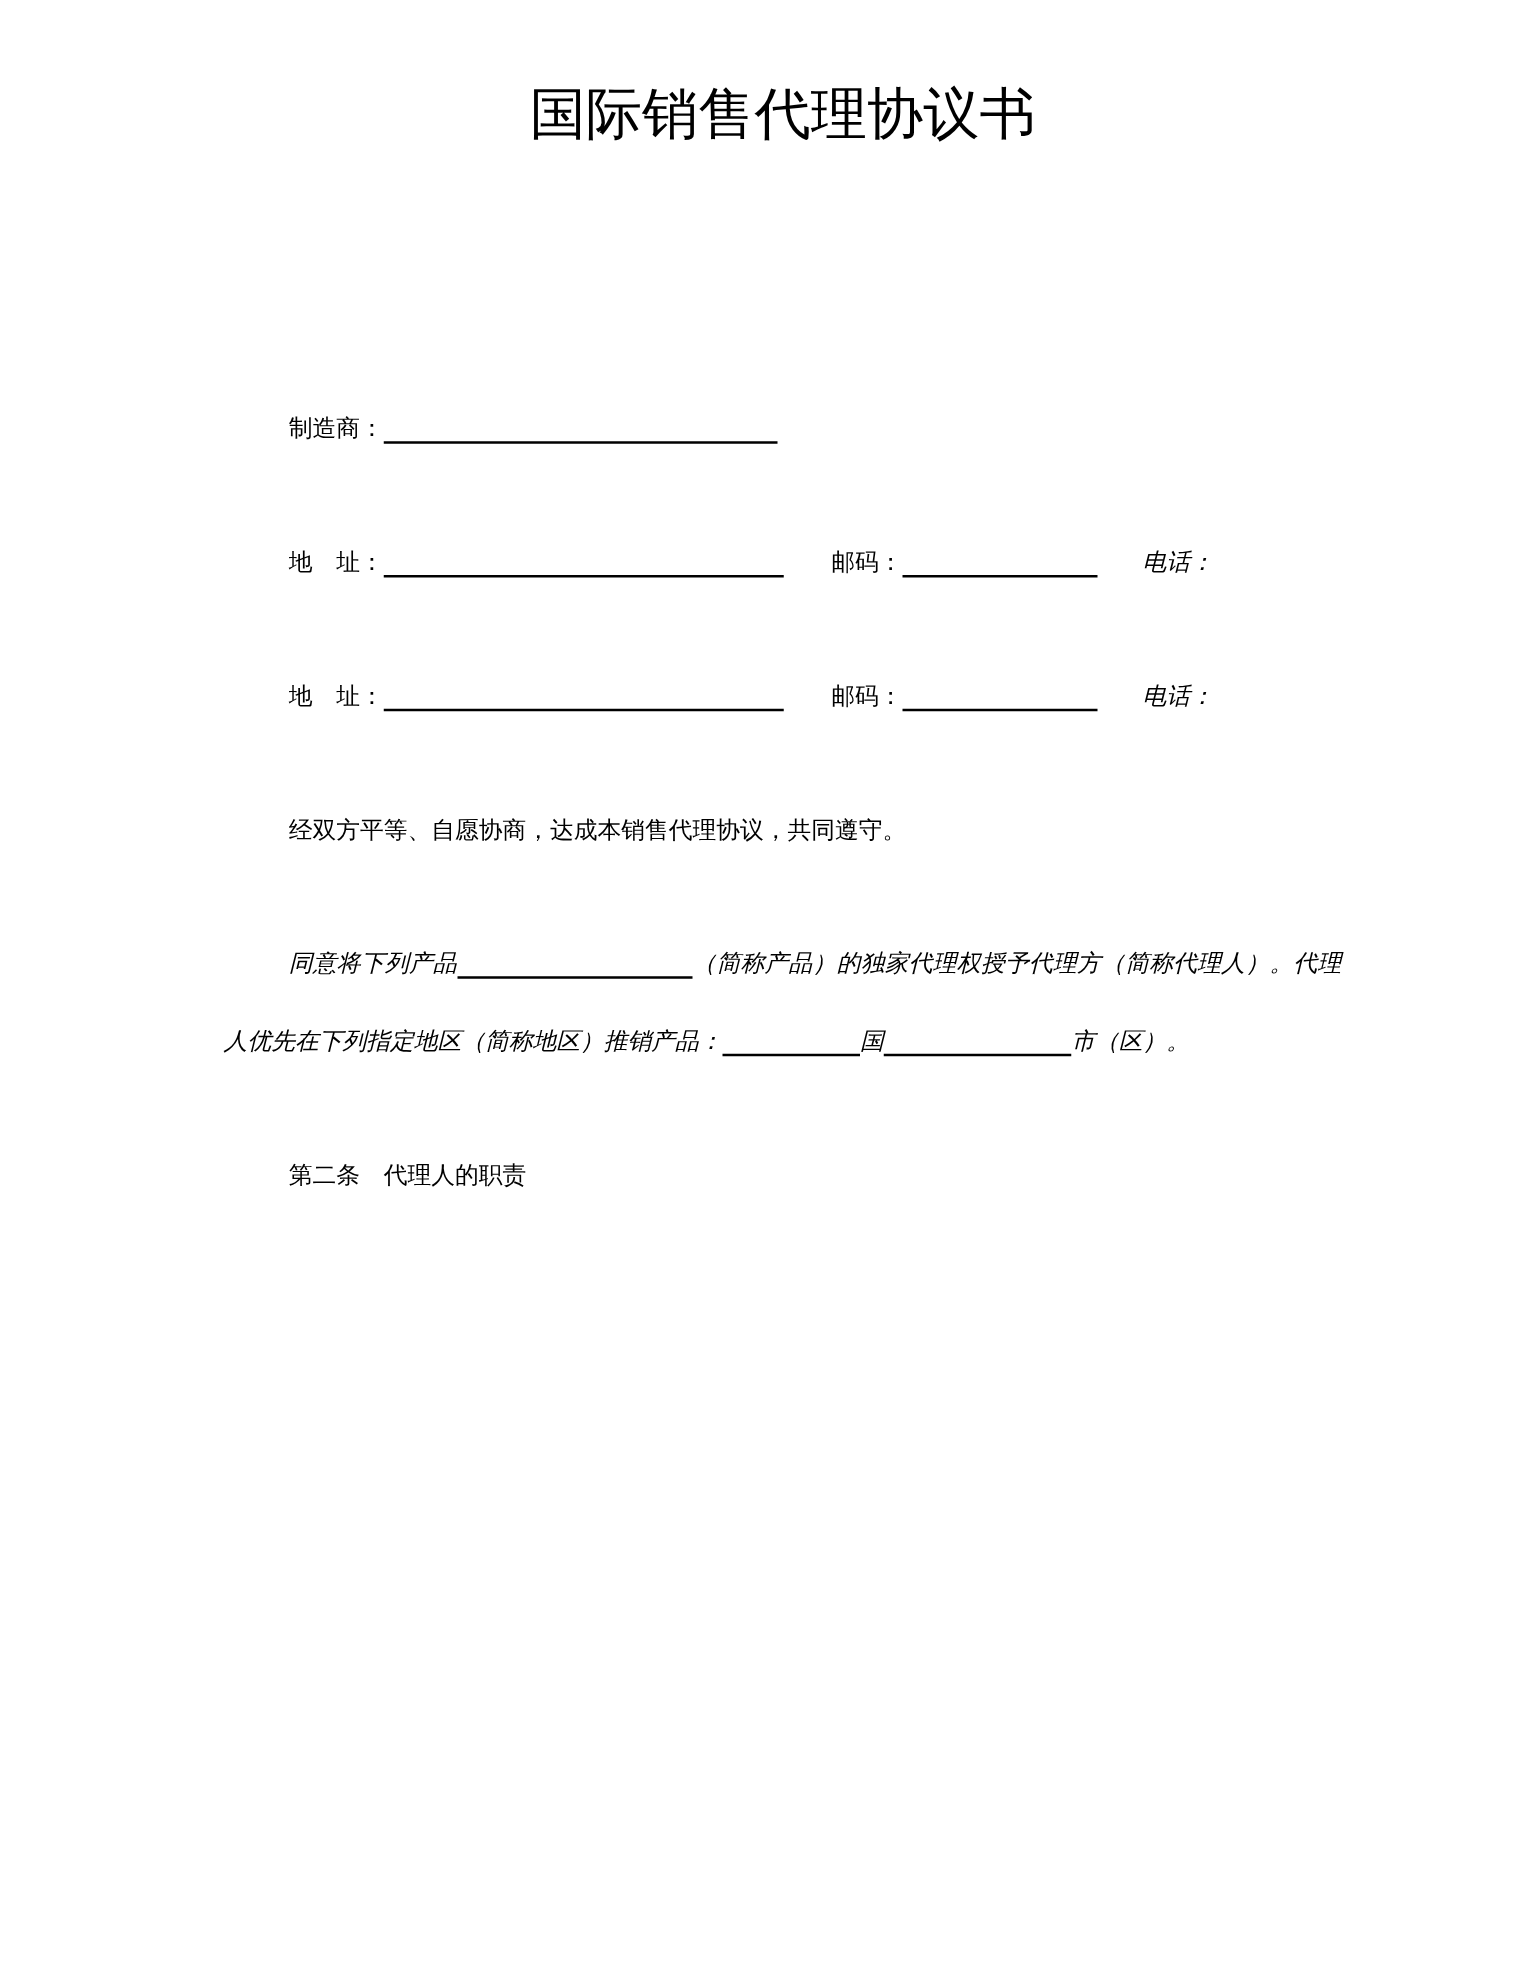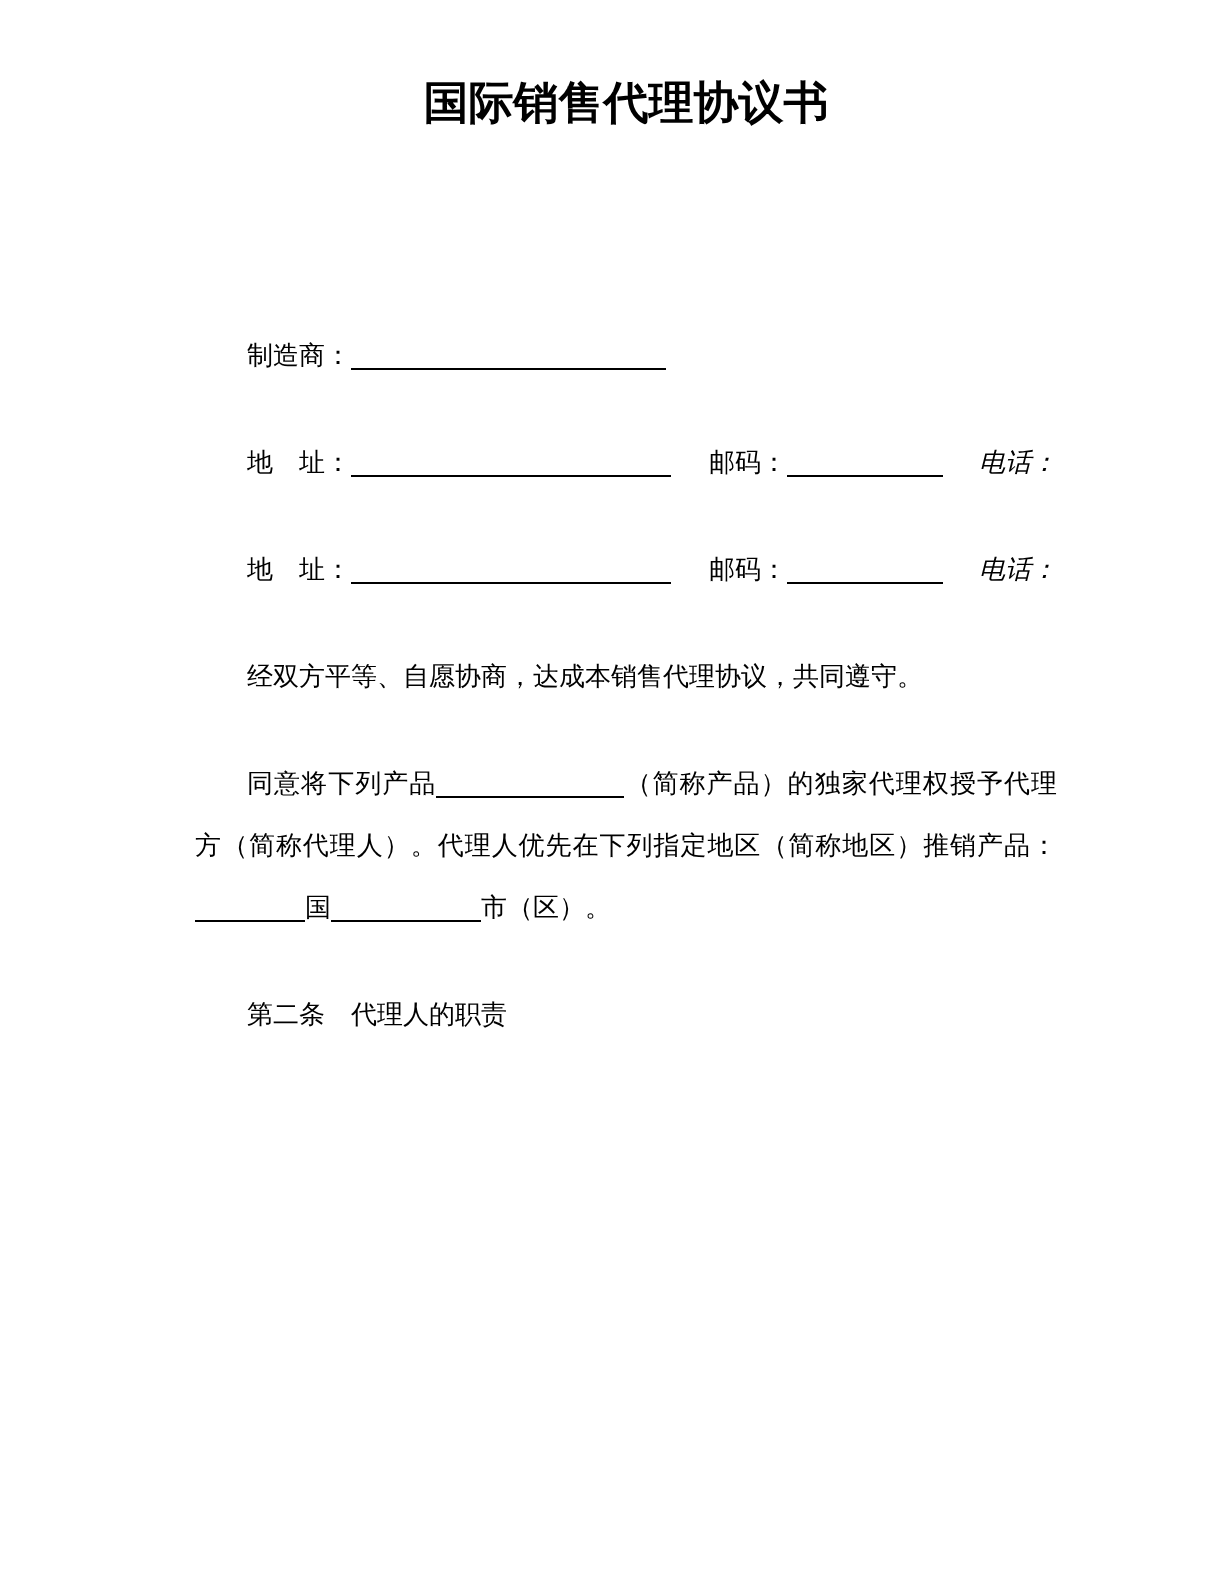--- a/index.html
+++ b/index.html
@@ -16,41 +16,42 @@
     overflow: hidden;
     font-family: "Liberation Serif", "DejaVu Serif", serif;
   }
   .content {
     position: absolute;
     left: 179px;
     right: 151px;
     top: 0;
   }
   .doc-title {
-    margin: 12px;
+    margin: 0;
     padding-top: 65px;
     font-family: "Liberation Sans", "DejaVu Sans", sans-serif;
-    font-weight: bold;
+    font-weight: normal;
     font-size: 45px;
     line-height: 52px;
     text-align: center;
     letter-spacing: 0px;
     white-space: nowrap;
   }
   .para {
-    margin: 16px;
-    font-size: 26px;
+    margin: 0;
+    font-size: 19px;
     line-height: 62px;
     text-indent: 52px;
   }
   .para + .para { margin-top: 45px; }
   .first-after-title { margin-top: 196px; }
   .justified {
     text-align: justify;
     text-justify: inter-character;
+    font-style: italic;
   }
   .blank {
     display: inline-block;
     height: 26px;
     border-bottom: 2px solid #000000;
     vertical-align: -6px;
   }
   .w-manufacturer { width: 315px; }
   .w-address      { width: 320px; }
   .w-postcode     { width: 156px; }

